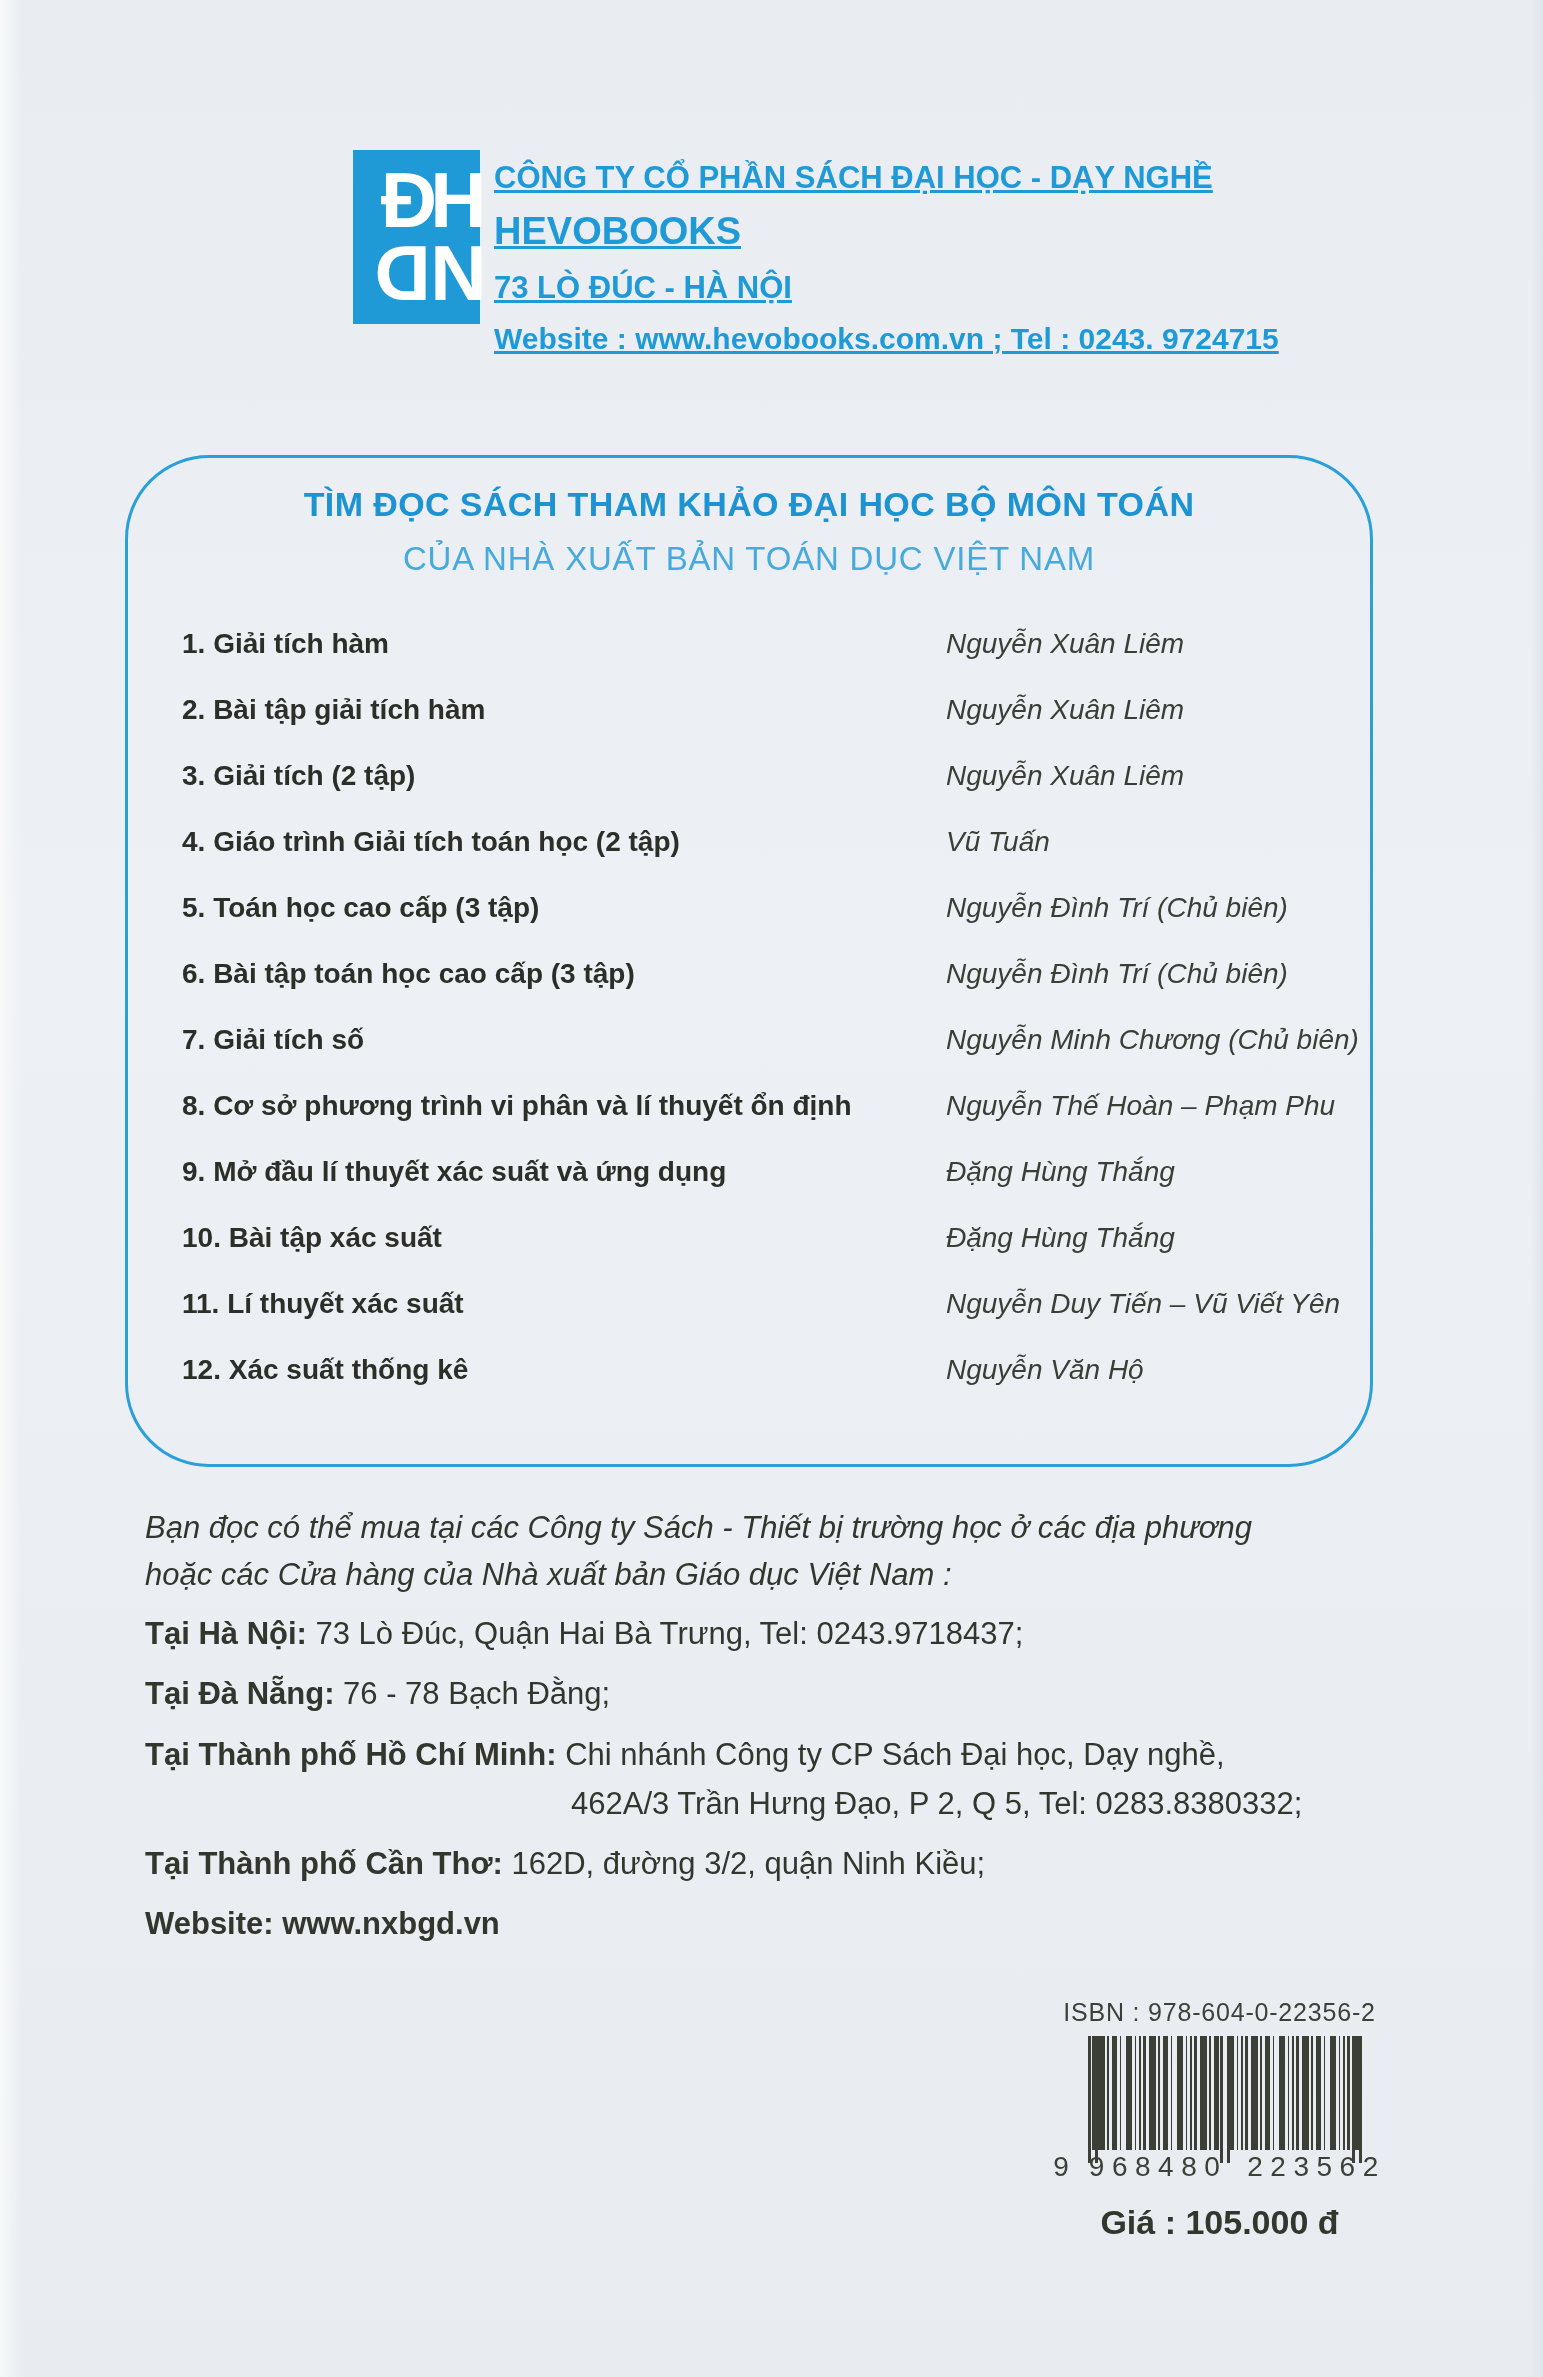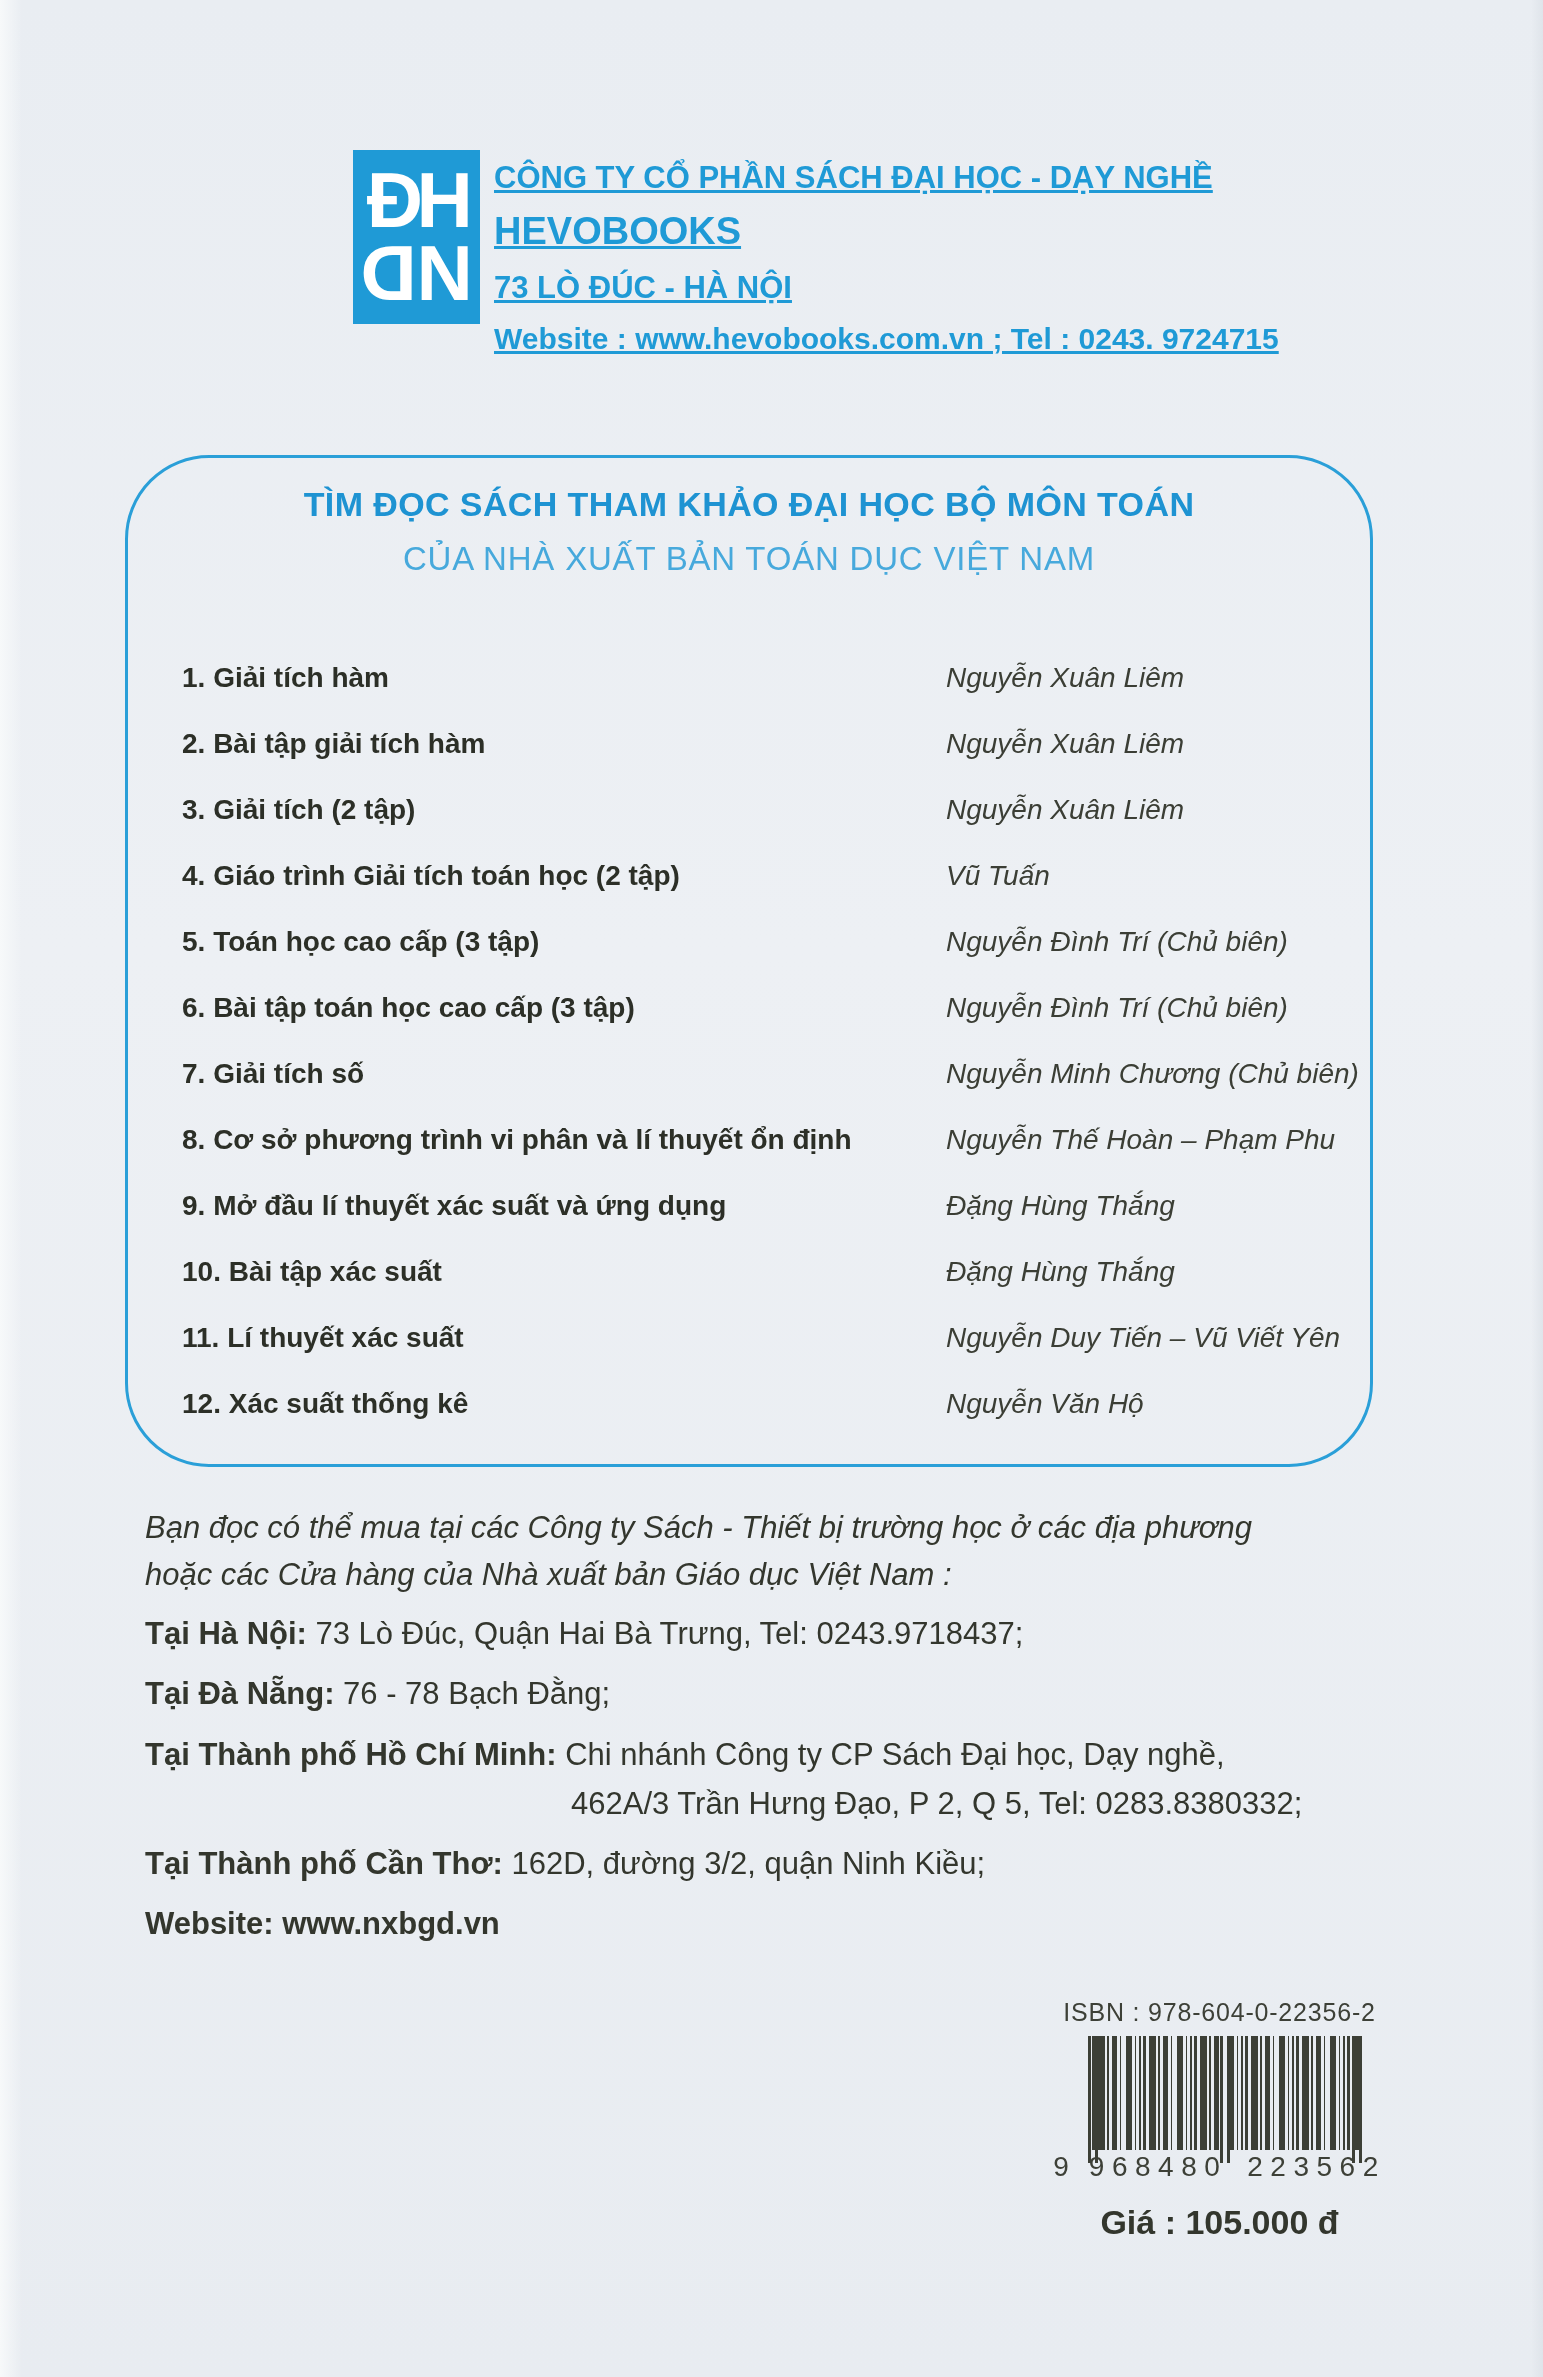--- a/index.html
+++ b/index.html
@@ -12,42 +12,42 @@
   }
   .edge-left{position:absolute;left:0;top:0;width:22px;height:100%;
     background:linear-gradient(90deg,#f7f9fa,rgba(247,249,250,0));}
   .edge-right{position:absolute;right:0;top:0;width:11.7px;height:100%;
     background:linear-gradient(270deg,#dfe4ea,rgba(223,228,234,0));}
 
   
   .logo{
     position:absolute;left:353px;top:150px;width:127px;height:174px;
     background:#1f9ad6;color:#ffffff;
-    display:flex;flex-direction:column;align-items:center;justify-content:center;
+    display:flex;flex-direction:column;align-items:flex-end;justify-content:center;
     font-weight:700;
   }
   .logo-line{font-size:78px;line-height:73px;letter-spacing:-6.7px;}
   .mirrored{display:inline-block;transform:scaleX(-1);}
   .pub-header{position:absolute;left:494px;top:160px;color:#1f9ad6;white-space:nowrap;text-decoration:underline;}
   .pub-company{font-size:31px;font-weight:700;margin-bottom:14px;}
   .pub-brand{font-size:38px;font-weight:700;margin-bottom:16.7px;}
   .pub-address{font-size:31px;font-weight:700;margin-bottom:16px;}
   .pub-website{font-size:30px;font-weight:700;}
 
   
   .book-box{
     position:absolute;left:125px;top:455px;width:1248px;height:1012px;
     border:3.3px solid #2a9fd8;border-radius:84px;box-sizing:border-box;padding-left:20px;
   }
   .box-title1{position:absolute;left:0;right:0;top:27px;text-align:center;
     font-size:34px;font-weight:700;color:#1e93d2;letter-spacing:0.4px;white-space:nowrap;}
   .box-title2{position:absolute;left:0;right:0;top:82px;text-align:center;
     font-size:33px;font-weight:400;color:#47a9dc;letter-spacing:0.8px;white-space:nowrap;}
   .book-list{position:absolute;left:54px;top:170px;right:33px;}
-  .book-row{display:flex;align-items:flex-end;height:66px;font-size:28px;white-space:nowrap;}
+  .book-row{display:flex;align-items:flex-start;height:66px;font-size:28px;white-space:nowrap;}
   .book-title{width:764px;font-weight:700;color:#2c2f27;flex:none;}
   .book-num{font-weight:700;color:#2c2f27;}
   .book-author{font-style:italic;color:#3b3e35;}
 
   
   .line{position:absolute;left:125px;white-space:nowrap;font-size:31px;color:#33362d;margin-left:20px;}
   .italic{font-style:italic;}
   .lbl{font-weight:700;}
 
   

